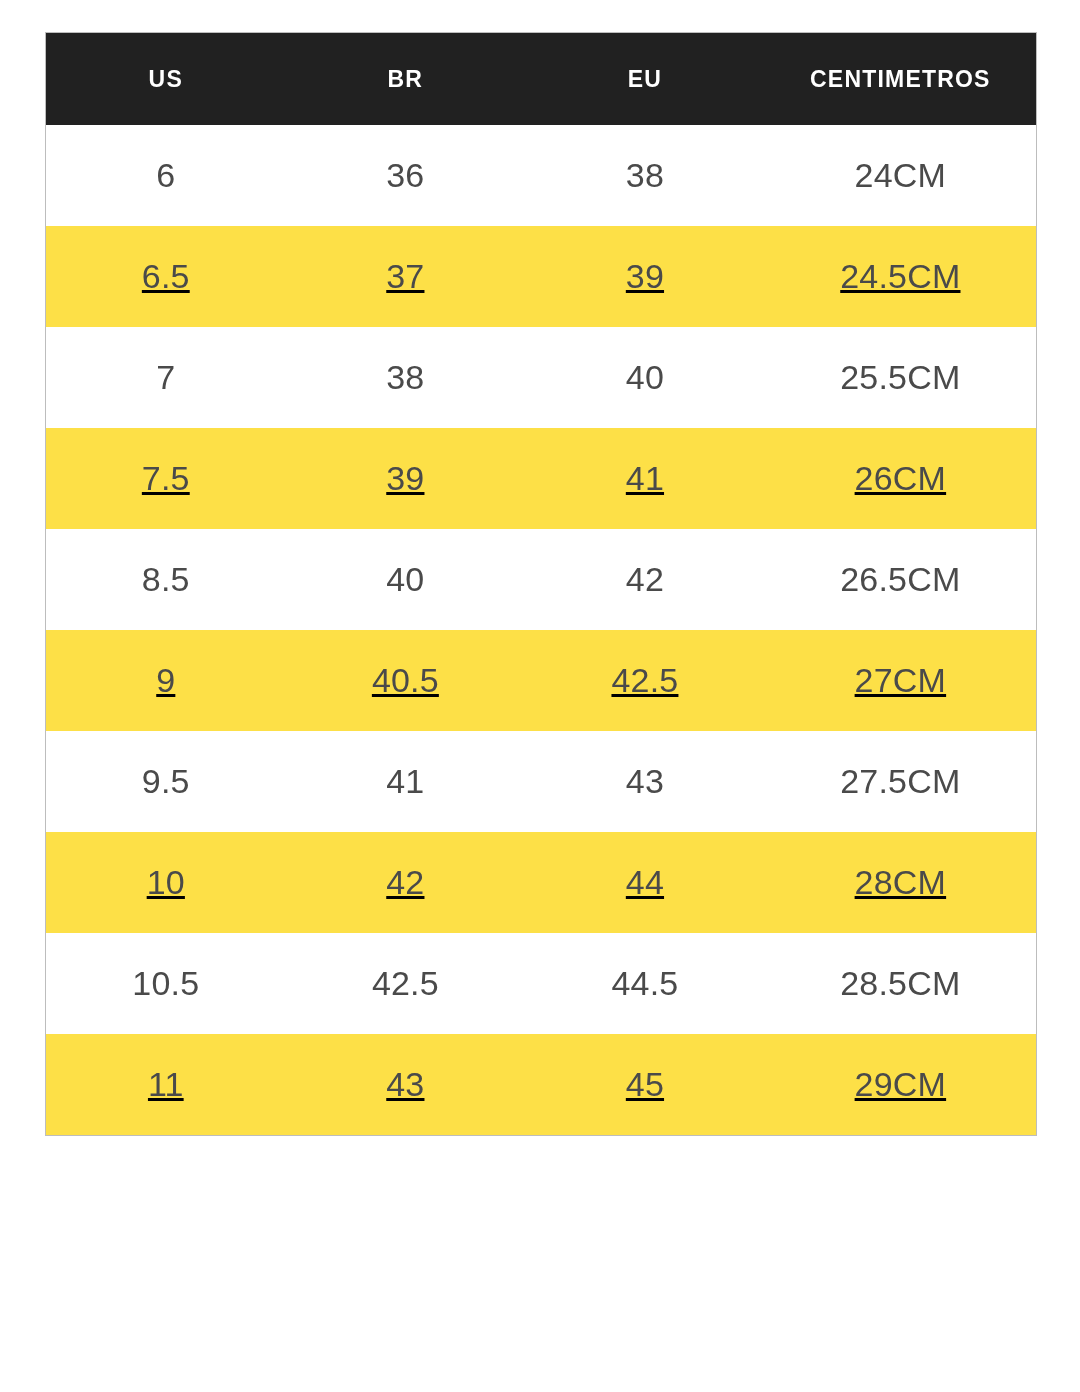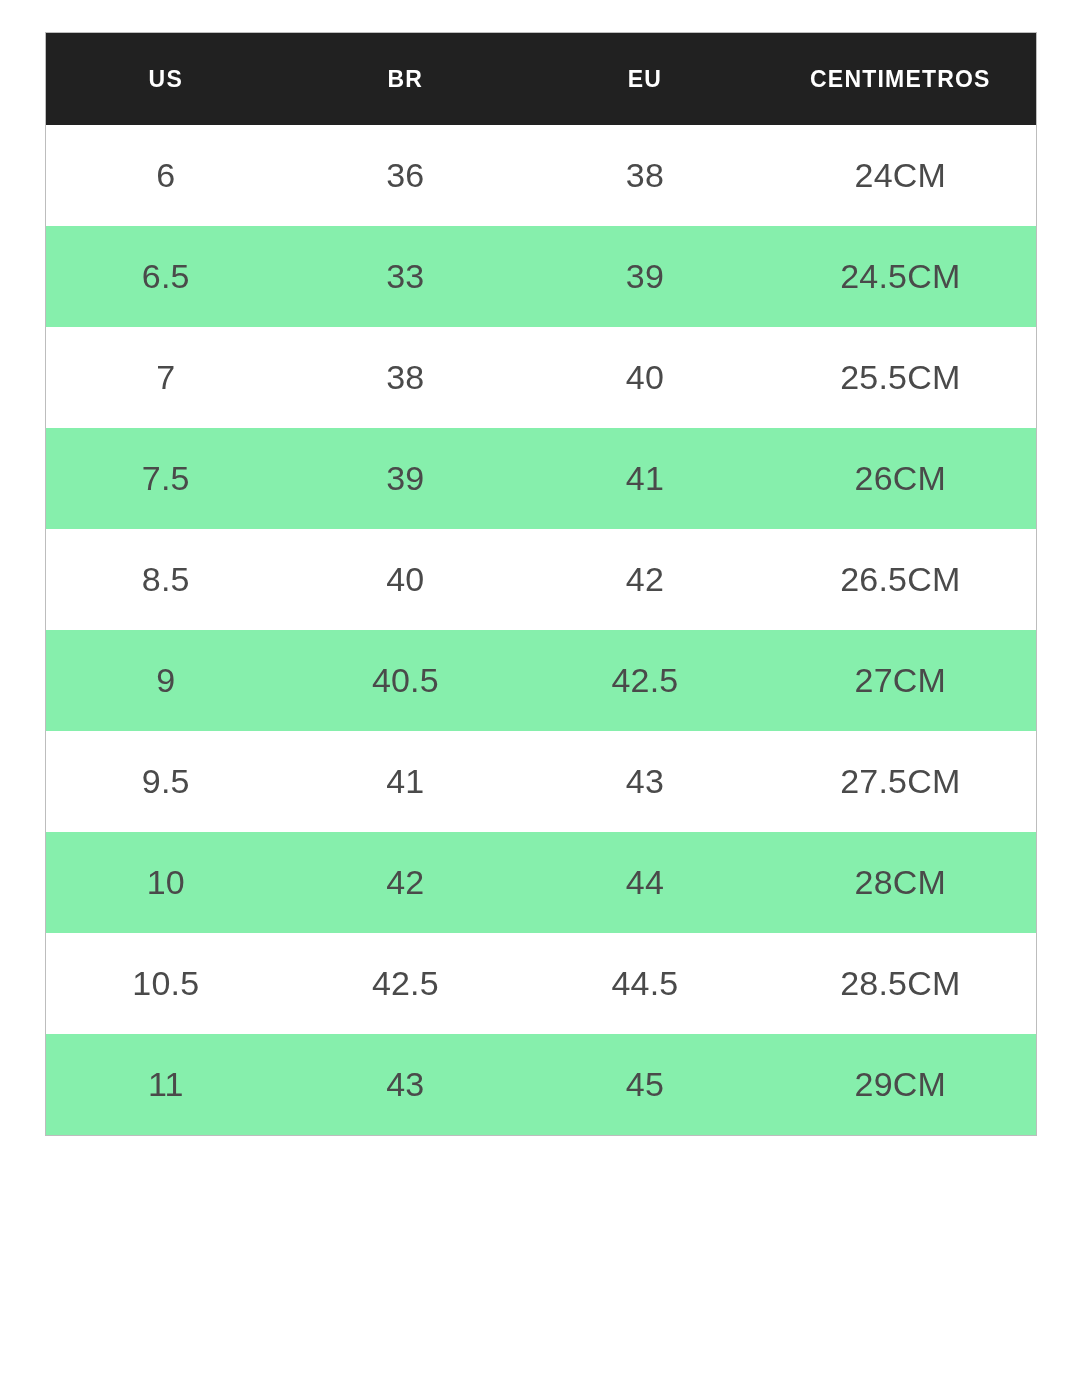--- a/index.html
+++ b/index.html
@@ -57,21 +57,21 @@
     margin: 0;
     vertical-align: middle;
     white-space: nowrap;
   }
 
   tbody tr {
     height: 101px;
   }
 
   tbody tr.odd  { background: #ffffff; }
-  tbody tr.even { background: #86efac; }
+  tbody tr.even { background: #fde047; text-decoration: underline; }
 
   tbody td {
     color: #4a4a4a;
     font-size: 34px;
     font-weight: normal;
     text-align: center;
     vertical-align: middle;
     padding: 0;
     margin: 0;
     letter-spacing: 0.2px;
@@ -100,21 +100,21 @@
       </thead>
       <tbody>
           <tr class="odd">
             <td>6</td>
             <td>36</td>
             <td>38</td>
             <td>24CM</td>
           </tr>
           <tr class="even">
             <td>6.5</td>
-            <td>33</td>
+            <td>37</td>
             <td>39</td>
             <td>24.5CM</td>
           </tr>
           <tr class="odd">
             <td>7</td>
             <td>38</td>
             <td>40</td>
             <td>25.5CM</td>
           </tr>
           <tr class="even">

